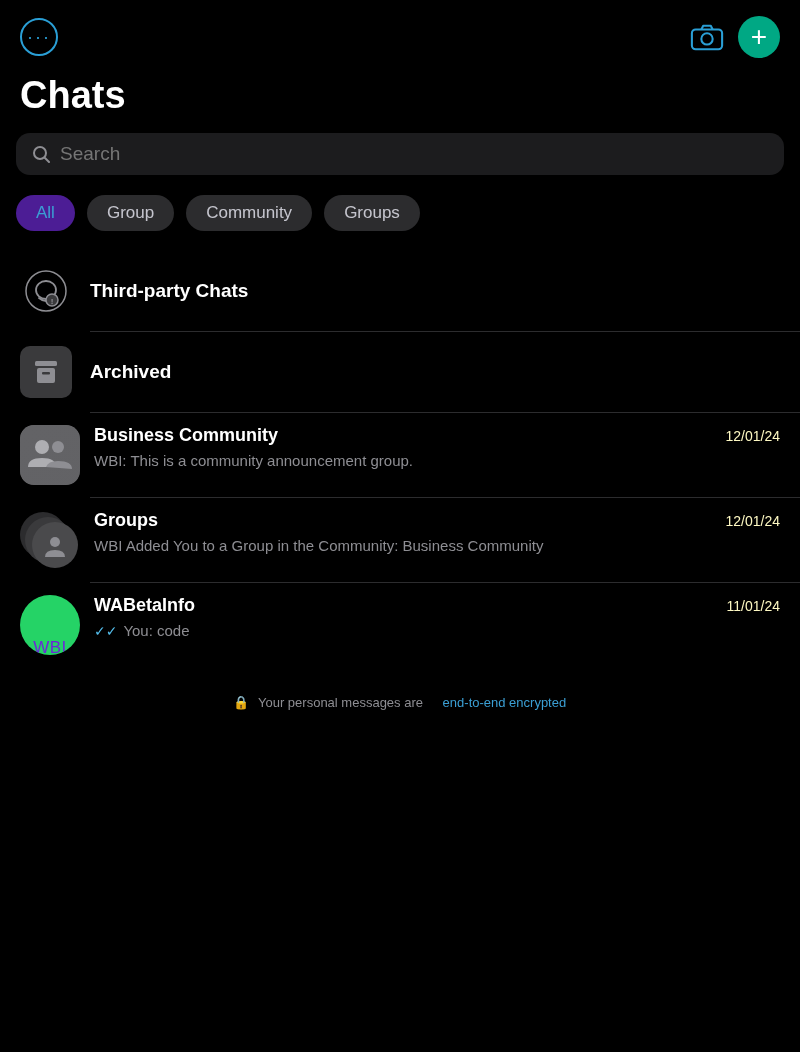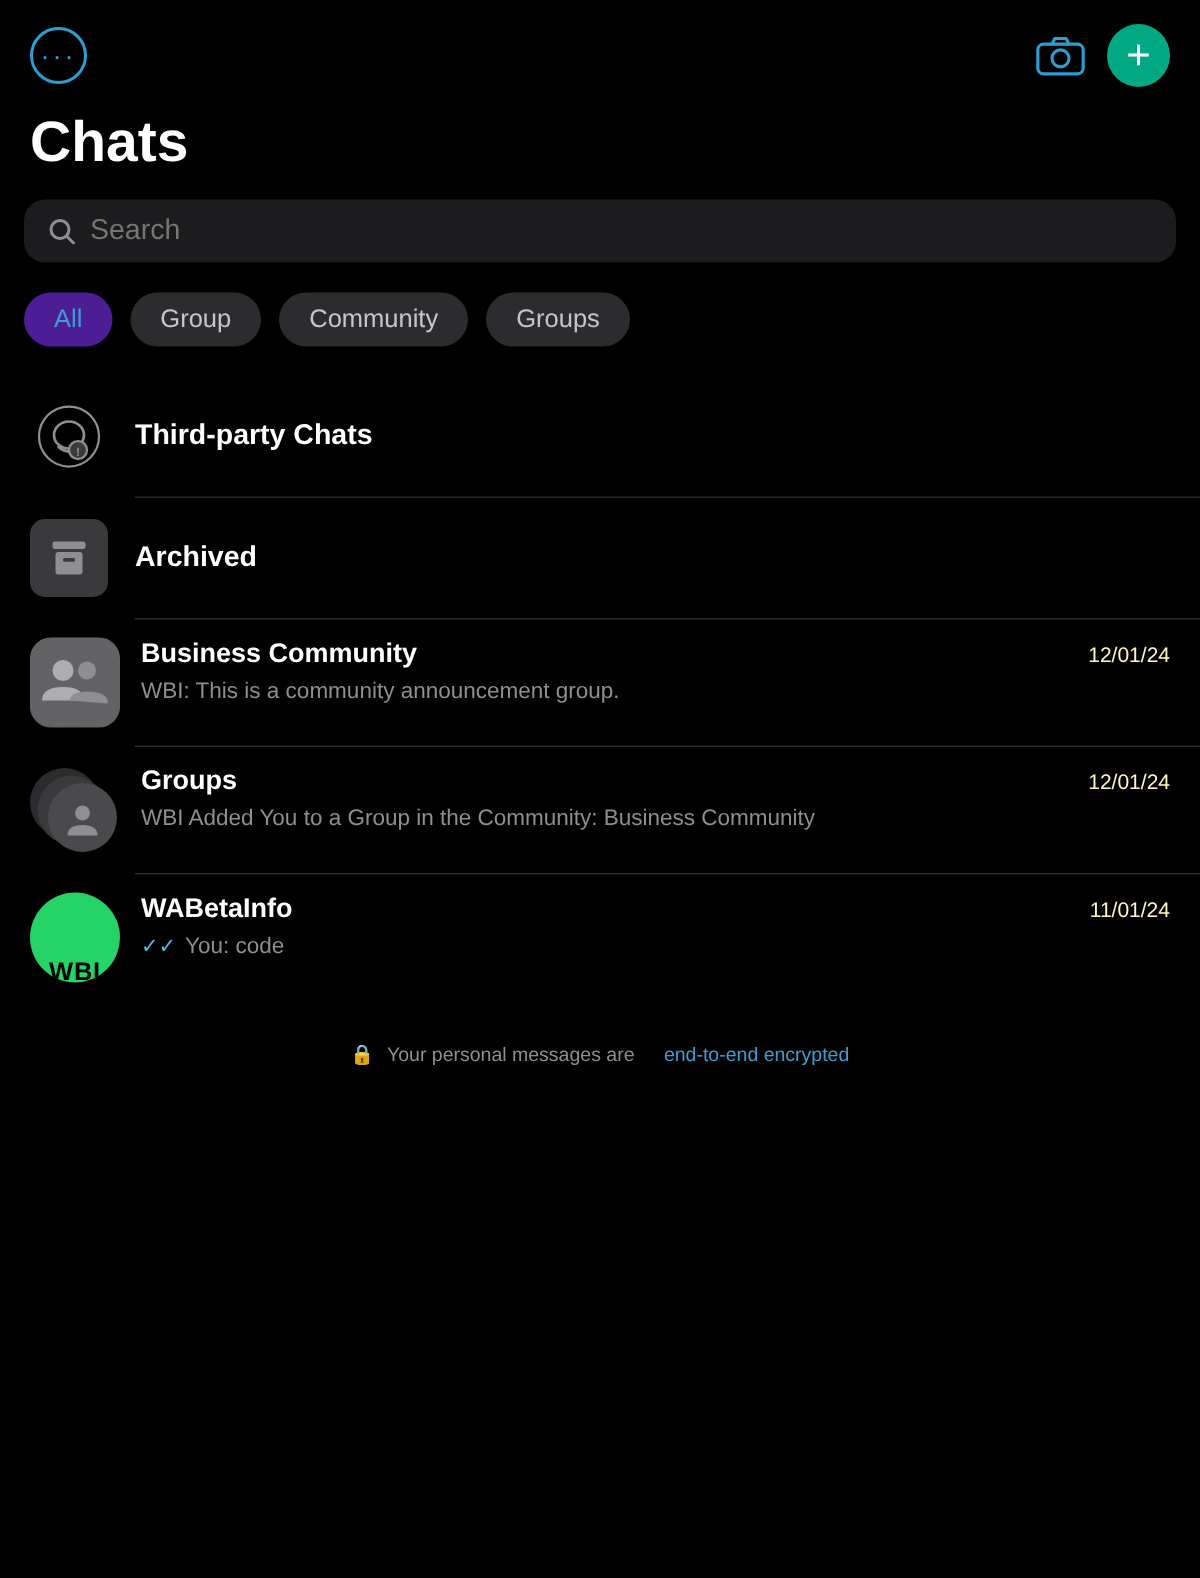--- a/index.html
+++ b/index.html
@@ -221,23 +221,23 @@
       background-color: #25d366;
       border-radius: 50%;
       width: 60px;
       height: 60px;
       display: flex;
       align-items: center;
       justify-content: center;
     }
 
     .wbi-text {
-      color: #000000;
+      color: #6d28d9;
       font-size: 17px;
-      font-weight: 700;
+      font-weight: 400;
       letter-spacing: 0.5px;
       margin-top: 45px;
     }
 
     .chat-content {
       flex: 1;
       min-width: 0;
     }
 
     .chat-header-row {

